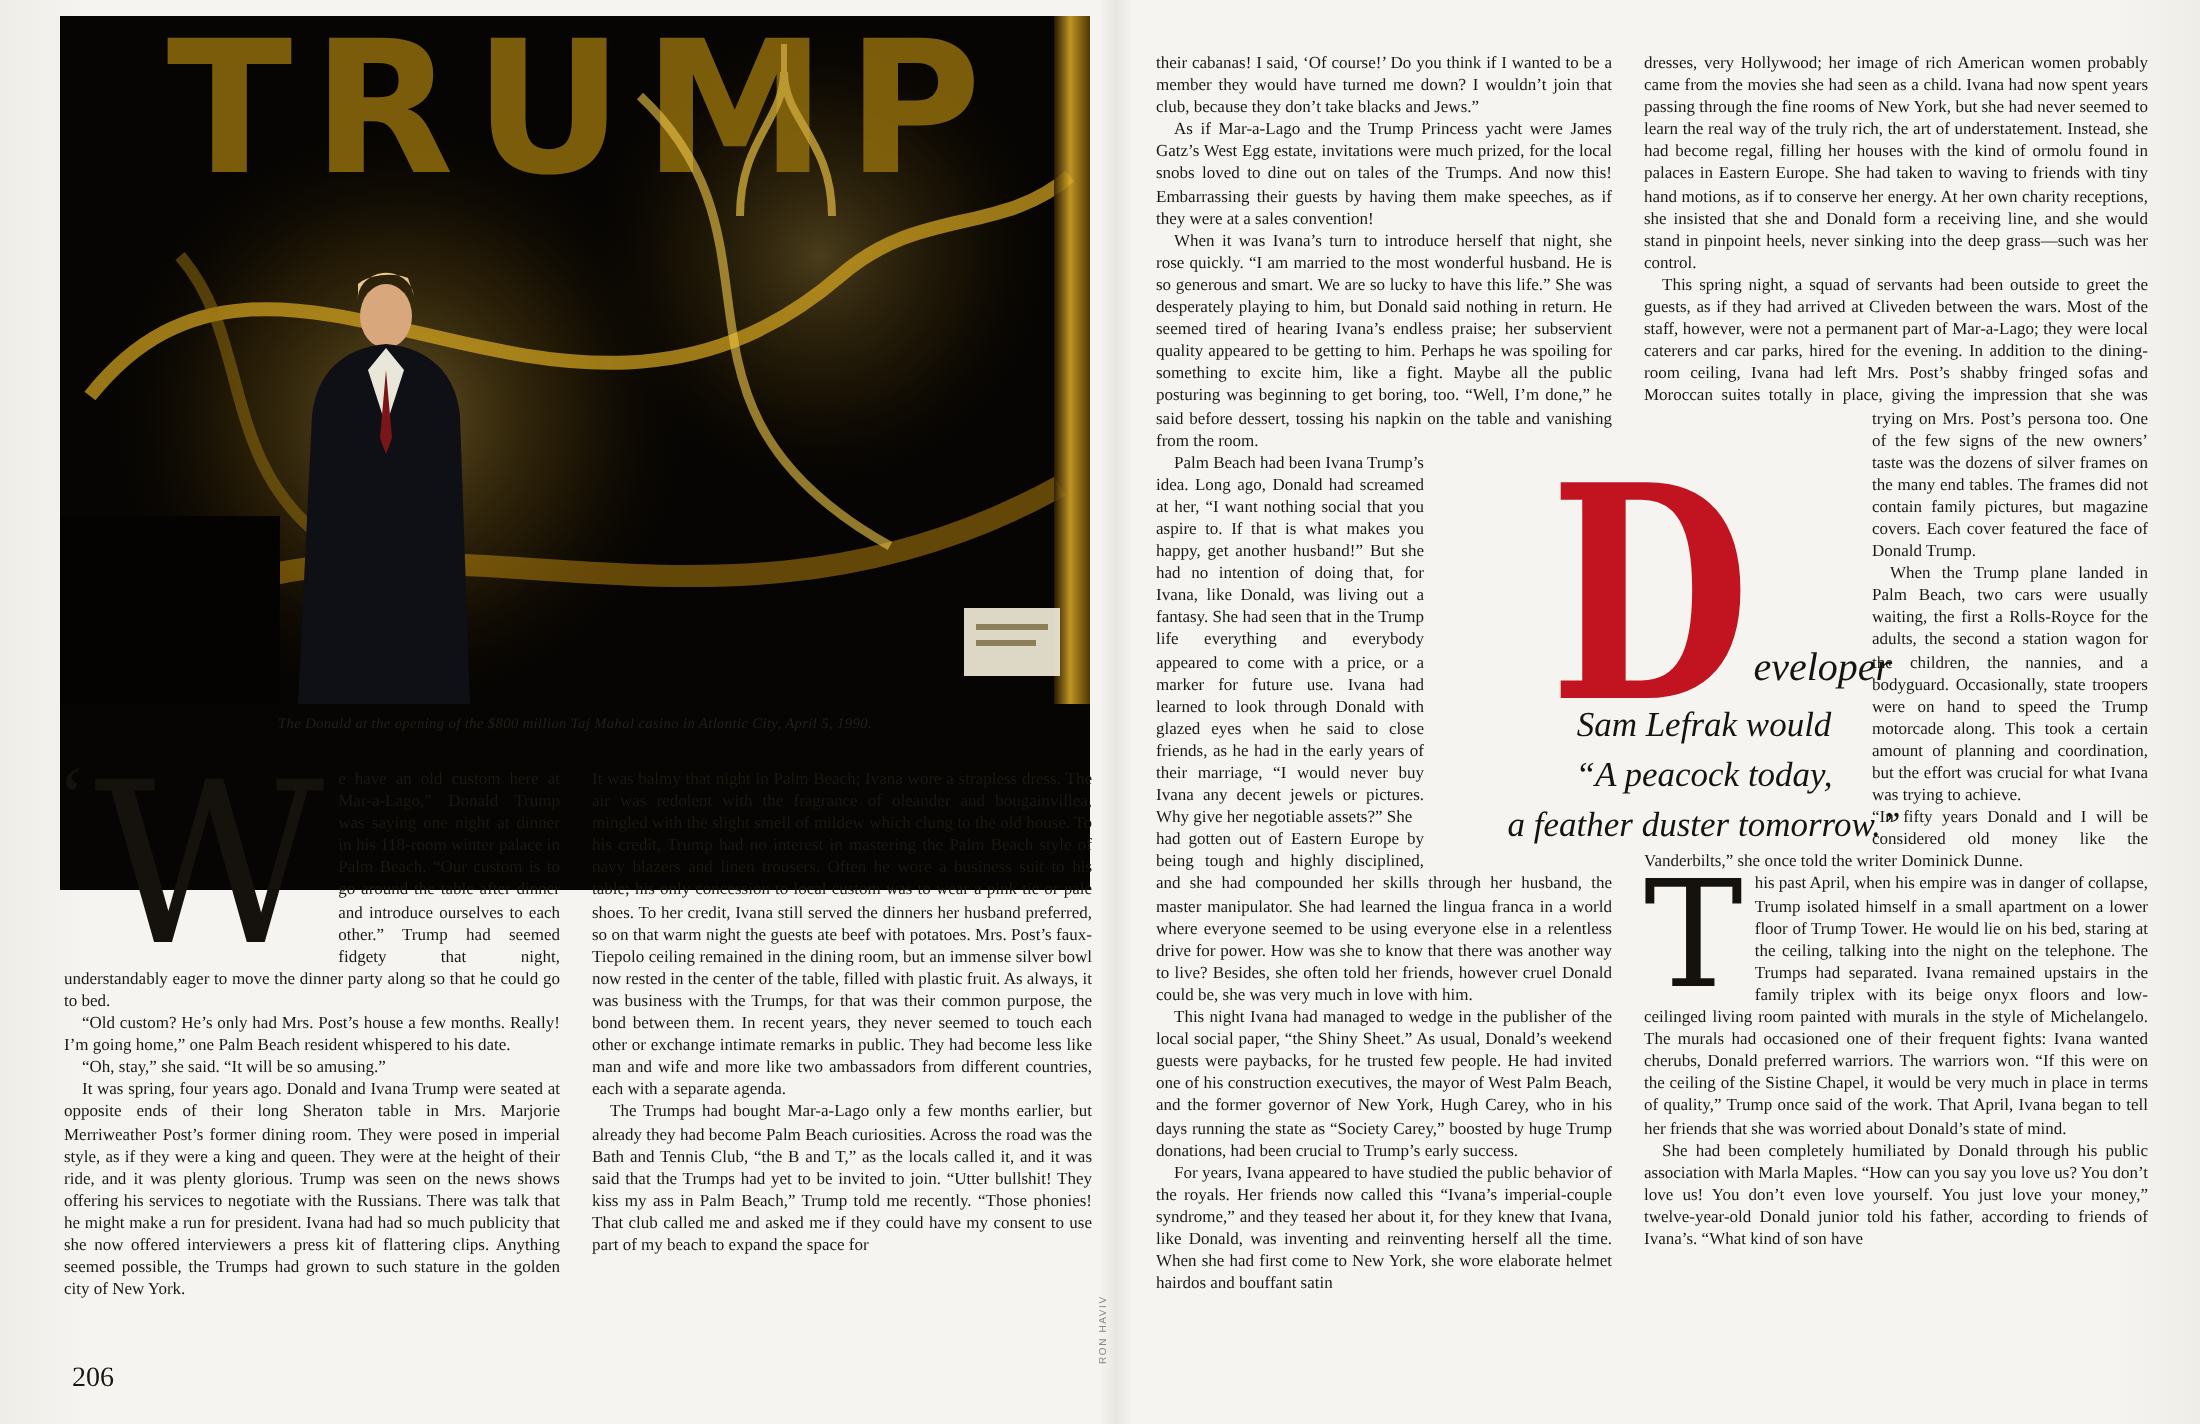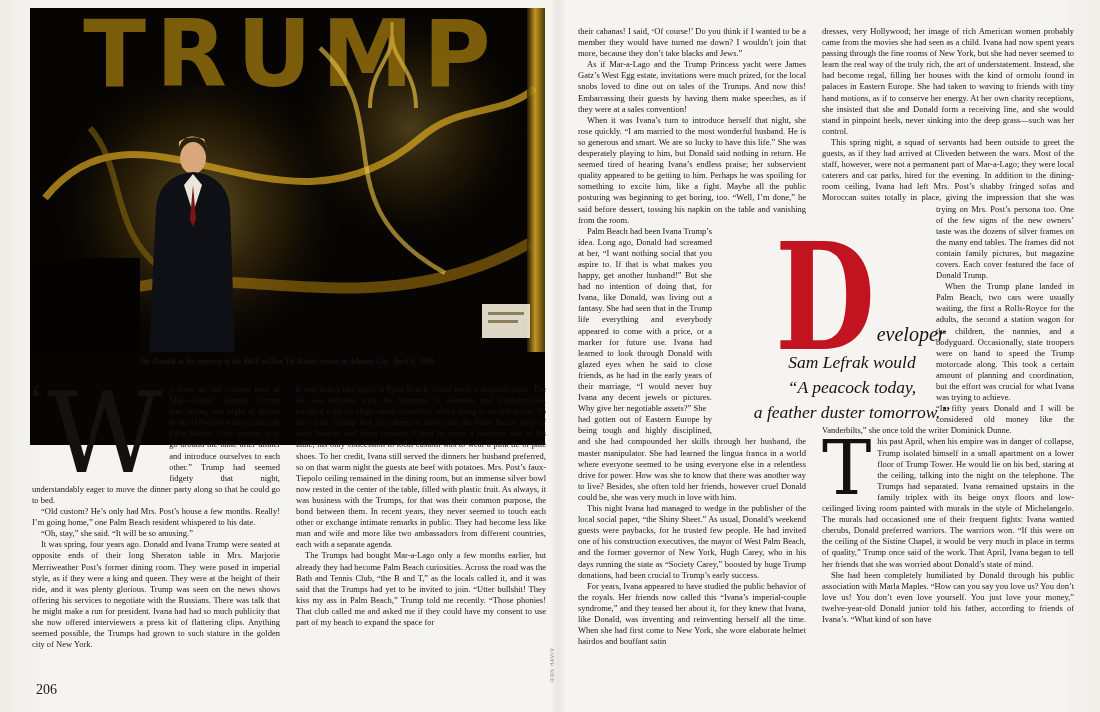--- a/index.html
+++ b/index.html
@@ -118,21 +118,21 @@
   </div>
 
   <div class="col colL2 body-text">
     <p class="noindent">It was balmy that night in Palm Beach; Ivana wore a strapless dress. The air was redolent with the fragrance of oleander and bougainvillea, mingled with the slight smell of mildew which clung to the old house. To his credit, Trump had no interest in mastering the Palm Beach style of navy blazers and linen trousers. Often he wore a business suit to his table; his only concession to local custom was to wear a pink tie or pale shoes. To her credit, Ivana still served the dinners her husband preferred, so on that warm night the guests ate beef with potatoes. Mrs. Post’s faux-Tiepolo ceiling remained in the dining room, but an immense silver bowl now rested in the center of the table, filled with plastic fruit. As always, it was business with the Trumps, for that was their common purpose, the bond between them. In recent years, they never seemed to touch each other or exchange intimate remarks in public. They had become less like man and wife and more like two ambassadors from different countries, each with a separate agenda.</p>
     <p>The Trumps had bought Mar-a-Lago only a few months earlier, but already they had become Palm Beach curiosities. Across the road was the Bath and Tennis Club, “the B and T,” as the locals called it, and it was said that the Trumps had yet to be invited to join. “Utter bullshit! They kiss my ass in Palm Beach,” Trump told me recently. “Those phonies! That club called me and asked me if they could have my consent to use part of my beach to expand the space for</p>
   </div>
 
   <div class="pagenum pagenum-left">206</div>
 
   <div class="col colA body-text">
-    <p class="noindent">their cabanas! I said, ‘Of course!’ Do you think if I wanted to be a member they would have turned me down? I wouldn’t join that more, because they don’t take blacks and Jews.”</p>
+    <p class="noindent">their cabanas! I said, ‘Of course!’ Do you think if I wanted to be a member they would have turned me down? I wouldn’t join that club, because they don’t take blacks and Jews.”</p>
     <p>As if Mar-a-Lago and the Trump Princess yacht were James Gatz’s West Egg estate, invitations were much prized, for the local snobs loved to dine out on tales of the Trumps. And now this! Embarrassing their guests by having them make speeches, as if they were at a sales convention!</p>
     <p>When it was Ivana’s turn to introduce herself that night, she rose quickly. “I am married to the most wonderful husband. He is so generous and smart. We are so lucky to have this life.” She was desperately playing to him, but Donald said nothing in return. He seemed tired of hearing Ivana’s endless praise; her subservient quality appeared to be getting to him. Perhaps he was spoiling for something to excite him, like a fight. Maybe all the public posturing was beginning to get boring, too. “Well, I’m done,” he said before dessert, tossing his napkin on the table and vanishing from the room.</p>
     <div class="cut-a"></div>
     <p>Palm Beach had been Ivana Trump’s idea. Long ago, Donald had screamed at her, “I want nothing social that you aspire to. If that is what makes you happy, get another husband!” But she had no intention of doing that, for Ivana, like Donald, was living out a fantasy. She had seen that in the Trump life everything and everybody appeared to come with a price, or a marker for future use. Ivana had learned to look through Donald with glazed eyes when he said to close friends, as he had in the early years of their marriage, “I would never buy Ivana any decent jewels or pictures. Why give her negotiable assets?” She</p>
     <p class="noindent">had gotten out of Eastern Europe by being tough and highly disciplined, and she had compounded her skills through her husband, the master manipulator. She had learned the lingua franca in a world where everyone seemed to be using everyone else in a relentless drive for power. How was she to know that there was another way to live? Besides, she often told her friends, however cruel Donald could be, she was very much in love with him.</p>
     <p>This night Ivana had managed to wedge in the publisher of the local social paper, “the Shiny Sheet.” As usual, Donald’s weekend guests were paybacks, for he trusted few people. He had invited one of his construction executives, the mayor of West Palm Beach, and the former governor of New York, Hugh Carey, who in his days running the state as “Society Carey,” boosted by huge Trump donations, had been crucial to Trump’s early success.</p>
     <p>For years, Ivana appeared to have studied the public behavior of the royals. Her friends now called this “Ivana’s imperial-couple syndrome,” and they teased her about it, for they knew that Ivana, like Donald, was inventing and reinventing herself all the time. When she had first come to New York, she wore elaborate helmet hairdos and bouffant satin</p>
   </div>
 
   <div class="col colB body-text">

